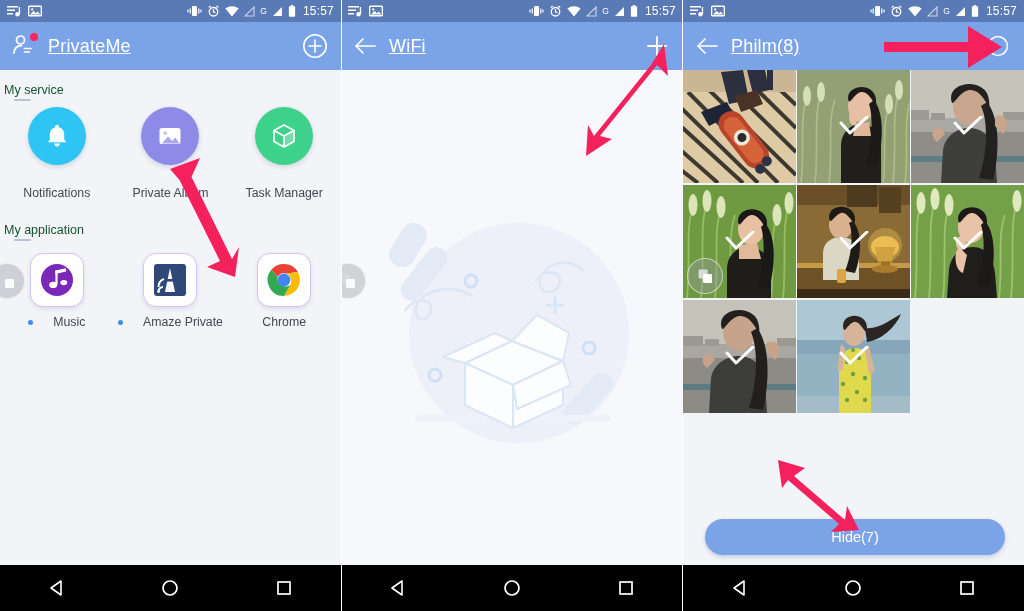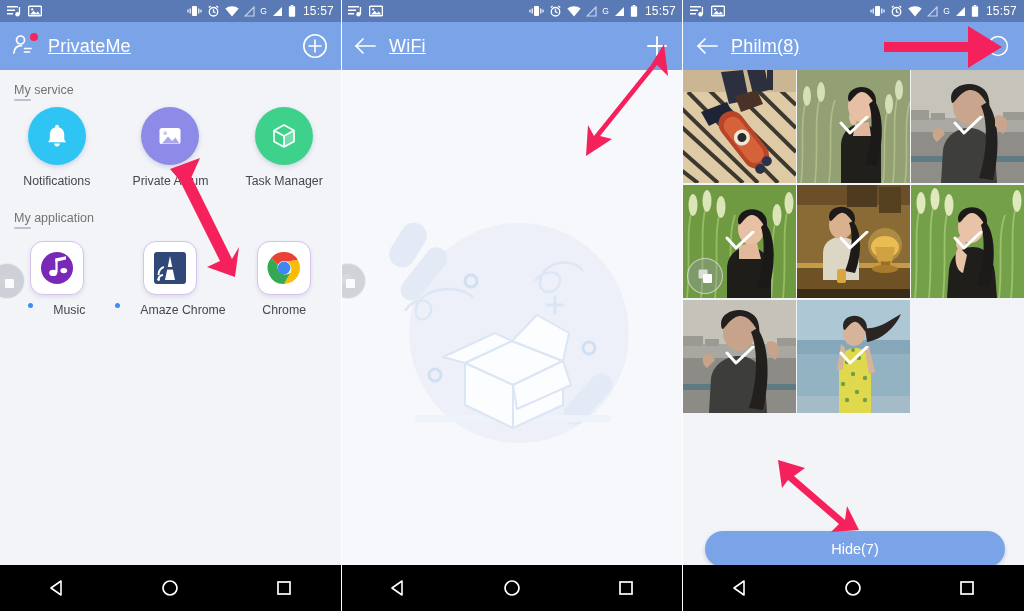--- a/index.html
+++ b/index.html
@@ -46,42 +46,42 @@
 
   .avatar-wrap { position: relative; width: 26px; height: 26px; }
   .reddot {
     position:absolute; right:-1px; top:0px; width:8px; height:8px;
     border-radius:50%; background:#f5265c;
   }
 
   
   .section-label {
     position: relative;
-    font-size: 12.5px; color: #737373;
-    padding: 13px 0 6px 14px;
+    font-size: 12.5px; color: #14532d;
+    padding: 13px 0 6px 4px;
   }
   .section-label::after {
     content:""; position:absolute; left:14px; bottom:2px;
     width: 17px; height:2px; background:#b9c2d4; border-radius:1px;
   }
   .grid3 { display: grid; grid-template-columns: repeat(3, 1fr); }
   .cell { display:flex; flex-direction:column; align-items:center; }
   .svc-icon { width: 58px; height: 58px; border-radius: 50%;
               display:flex; align-items:center; justify-content:center;
               box-shadow: 0 2px 5px rgba(70,90,140,.22); }
-  .svc-label { font-size: 12.3px; color:#44484f; margin-top: 9px; }
+  .svc-label { font-size: 12.3px; color:#44484f; margin-top: 21px; }
 
   .app-tile {
     width: 52px; height: 52px; border-radius: 13px;
     background:#fff; border: 1.5px solid #d9c2ec;
     display:flex; align-items:center; justify-content:center;
     box-shadow: 0 2px 4px rgba(80,90,130,.14);
     overflow:hidden;
   }
-  .app-label-row { display:flex; align-items:flex-start; gap:20px; margin-top: 8px; }
+  .app-label-row { display:flex; align-items:center; gap:20px; margin-top: 8px; }
   .app-dot { width:5px; height:5px; border-radius:50%; background:#3b8ef0; }
   .app-label { font-size:12.3px; color:#44484f; }
 
   
   .bubble {
     position:absolute; width: 34px; height: 34px; border-radius:50%;
     background: rgba(150,155,165,.40);
     border: 1px solid rgba(255,255,255,.55);
     display:flex; align-items:center; justify-content:center;
   }
@@ -96,21 +96,21 @@
     display:grid; grid-template-columns: repeat(3, 113px);
     gap: 2px 1px;
   }
   .photo { position:relative; width:113px; height:113px; overflow:hidden; background:#ccc;}
   .photo .img { position:absolute; inset:0; }
   .tick { position:absolute; left:50%; top:50%; transform: translate(-50%,-50%); }
   .photo-bubble{ position:absolute; left:4px; bottom:4px; }
 
   .hide-btn {
     position:absolute; left: 22px; width: 300px; height: 36px;
-    bottom: 44px; border-radius: 19px;
+    bottom: 56px; border-radius: 19px;
     background:#7ba4e8; color:#fff; font-size: 14.5px;
     display:flex; align-items:center; justify-content:center;
     box-shadow: 0 2px 4px rgba(90,110,160,.30);
   }
 
   
   .navbar {
     position:absolute; bottom:0; left:0; width:100%; height:46px;
     background:#000; display:flex; align-items:center; justify-content:space-around;
   }
@@ -275,21 +275,21 @@
                 <rect x="15.5" y="19" width="9" height="2.6" fill="#2f4878"></rect>
                 <g fill="none" stroke="#fff" stroke-width="2">
                   <path d="M8.5 31.5 a4.5 4.5 0 0 1 4.5 -4.5"></path>
                   <path d="M8.5 27 a9 9 0 0 1 5.4 -8.2"></path>
                 </g>
                 <circle cx="8.6" cy="31.6" r="1.4" fill="#fff"></circle>
               </svg>
           </div>
           <div class="app-label-row">
             <span class="app-dot"></span>
-            <span class="app-label">Amaze Chrome</span>
+            <span class="app-label">Amaze Private</span>
           </div>
         </div>
 
 
         <div class="cell">
           <div class="app-tile">
             <svg width="40" height="40" viewBox="0 0 40 40">
                 <circle cx="20" cy="20" r="16" fill="#fff"></circle>
                 <path d="M20 4 A16 16 0 0 1 33.9 12.1 L22.8 13.6 A8 8 0 0 0 13.6 17 L7.3 9.8 A16 16 0 0 1 20 4 Z" fill="#ea4335"></path>
                 <path d="M33.9 12.1 A16 16 0 0 1 20 36 L26.2 24.9 A8 8 0 0 0 22.8 13.6 Z" fill="#fbbc05"></path>

